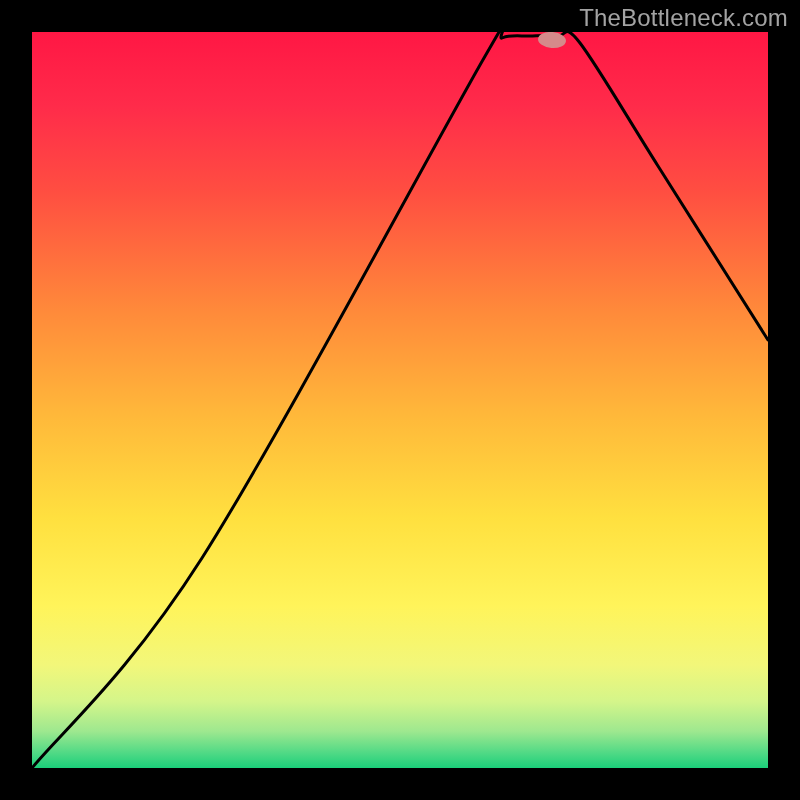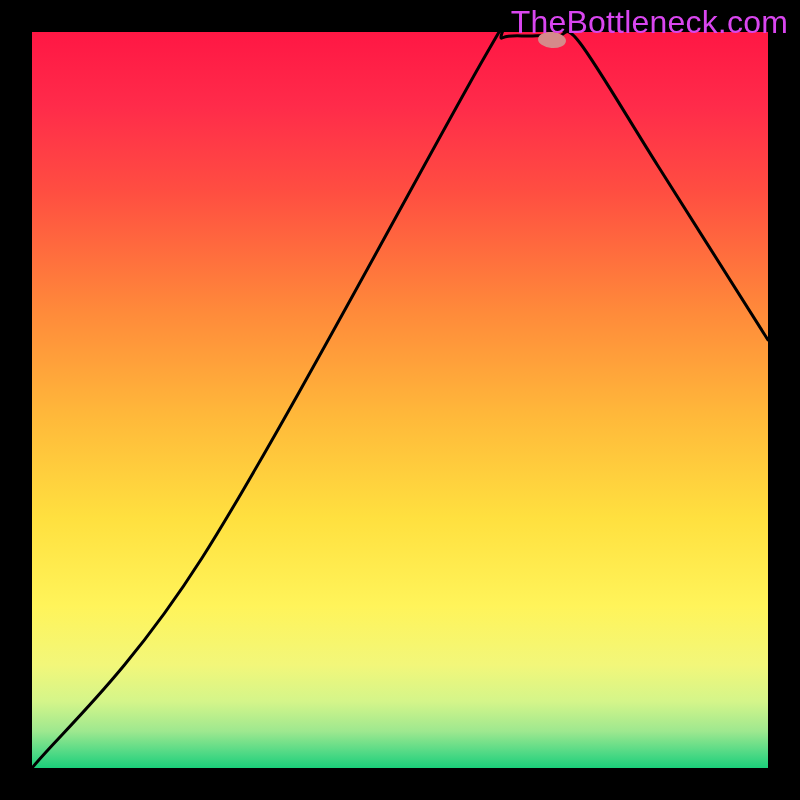--- a/index.html
+++ b/index.html
@@ -39,22 +39,22 @@
     top: 0;
     width: 100%;
     height: 100%;
     overflow: visible;
   }
   .watermark {
     position: absolute;
     top: 4px;
     right: 12px;
     font-family: Arial, Helvetica, sans-serif;
-    font-size: 32px;
-    color: #d946ef;
+    font-size: 24px;
+    color: #a3a3a3;
     font-weight: 400;
     letter-spacing: 0.2px;
   }
 </style>
 </head>
 <body>
 
 <div class="frame">
 
   <div class="plot">

